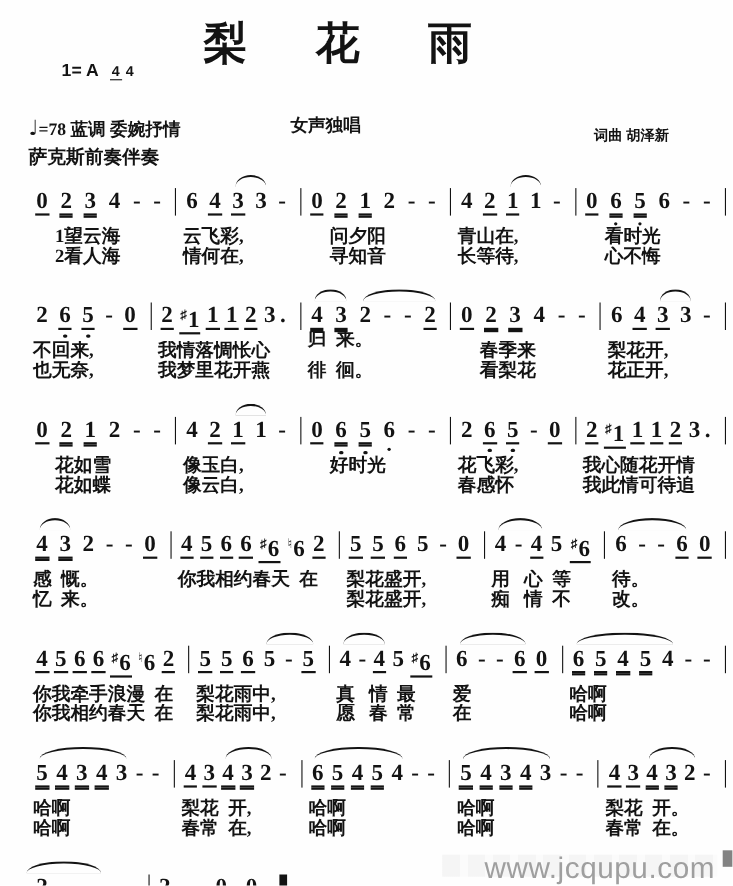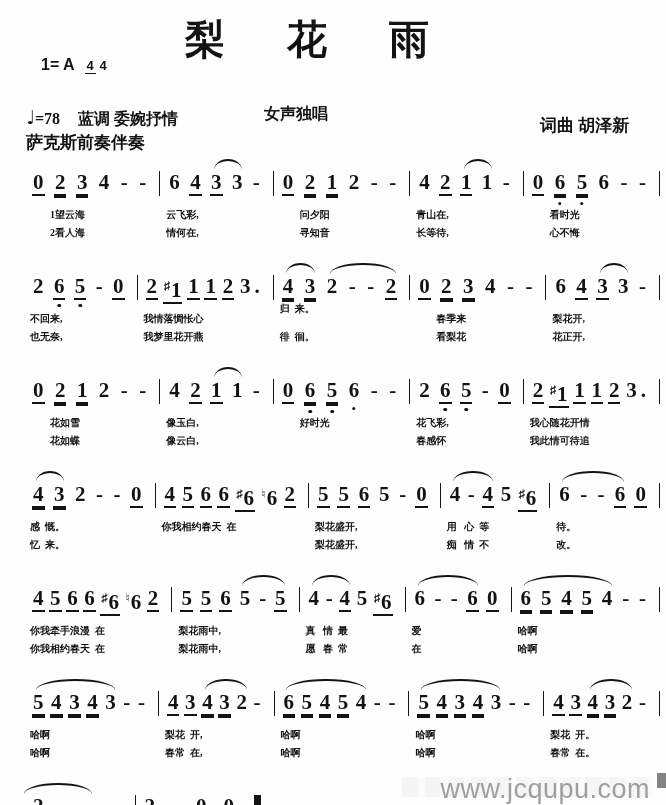--- a/index.html
+++ b/index.html
@@ -6,30 +6,30 @@
   body{width:666px;height:805px;overflow:hidden;position:relative;
        font-family:"Liberation Serif","DejaVu Serif",serif;color:#131313;}
   .page{position:absolute;inset:0;background:#fefefe;}
 
   
   .header{position:relative;height:158px;}
   .title{position:relative;text-align:center;padding-top:12px;font-size:40px;font-weight:bold;
          letter-spacing:26px;left:-13px;white-space:pre;}
   .subtitle{position:absolute;left:0;right:74px;top:104px;text-align:center;
             font-size:16px;font-weight:bold;}
-  .keysig{position:absolute;left:41px;top:56px;font-size:16px;font-weight:bold;
+  .keysig{position:absolute;left:56px;top:56px;font-size:16px;font-weight:bold;
           font-family:"Liberation Sans",sans-serif;}
   .frac{display:inline-block;vertical-align:middle;text-align:center;font-size:13px;
         line-height:1.05;margin-left:6px;font-weight:bold;}
   .frac .num{border-bottom:1.3px solid #131313;padding:0 2px;}
   .tempo-row{position:absolute;left:26px;top:106px;font-size:16px;font-weight:bold;}
   .qnote{font-family:"DejaVu Sans",sans-serif;font-size:19px;font-weight:normal;}
-  .tempo-style{margin-left:14px;}
+  .tempo-style{}
   .intro{position:absolute;left:26px;top:131px;font-size:17px;font-weight:bold;}
-  .credit{position:absolute;left:540px;top:114px;font-size:17px;font-weight:bold;}
+  .credit{position:absolute;left:540px;top:114px;font-size:13px;font-weight:bold;}
 
   
   #score{margin:0 6px 0 24px;}
   .score-line{display:flex;margin-bottom:20px;}
   .measure{min-width:0;}
   .notes{position:relative;display:flex;justify-content:space-between;align-items:flex-start;
          height:25px;margin-top:13px;padding:0 12px 0 8px;border-right:1.6px solid #131313;}
   .measure.nobar .notes{border-right:none;}
   .score-line.short{width:185px;}
   .score-line.short .measure{flex:0 0 auto;}
@@ -41,21 +41,21 @@
   .note.u2::after{content:"";position:absolute;left:0;right:0;bottom:-4px;height:2px;background:#131313;}
   .acc{font-size:12px;vertical-align:7px;margin-right:1px;letter-spacing:0;}
   .adot{font-size:21px;margin-left:4px;}
   .odot{position:absolute;left:50%;transform:translateX(-50%);bottom:-8px;width:3.5px;height:3.5px;
         background:#131313;border-radius:50%;}
   .note.u1 .odot{bottom:-9px;}
   .note.u2 .odot{bottom:-11px;}
   .arc{position:absolute;top:-12px;height:9px;border-top:2px solid #131313;
        border-radius:50% 50% 0 0 / 100% 100% 0 0;}
   .final-bar{width:7px;height:23px;background:#131313;margin-left:4px;flex:0 0 auto;}
-  .lyric{white-space:pre;font-weight:bold;font-size:10px;line-height:18px;padding-left:6px;
+  .lyric{white-space:pre;font-weight:bold;font-size:17px;line-height:18px;padding-left:6px;
          overflow:hidden;}
   .lyric.first{margin-top:10px;}
   .measure.indent .lyric{padding-left:26px;}
 
   
   .ghost-watermark{position:absolute;right:14px;bottom:8px;width:250px;height:20px;opacity:.5;
         background:repeating-linear-gradient(90deg,#ececec 0 16px,#f8f8f8 16px 23px);}
   .site{position:absolute;right:16px;bottom:0;font-family:"Liberation Sans",sans-serif;
         font-size:27px;color:#9f9f9f;letter-spacing:.5px;}
   .edge-frag{position:absolute;right:0;bottom:17px;width:9px;height:15px;background:#6d6d6d;opacity:.85;}

